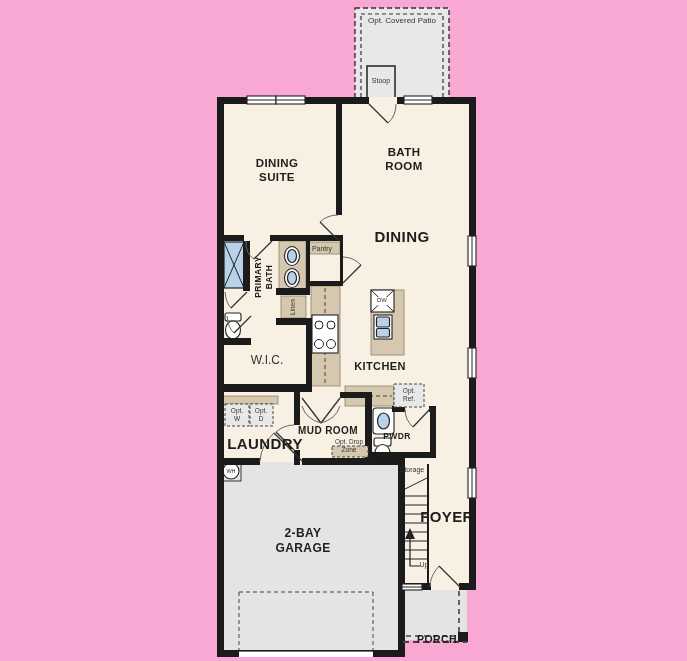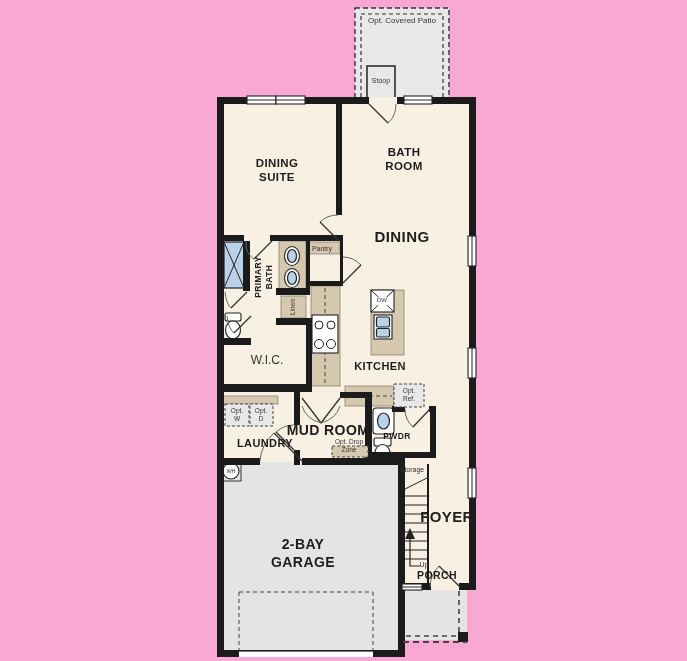--- a/index.html
+++ b/index.html
@@ -268,31 +268,31 @@
 <div class="lbl room" style="left:404px;top:159px;font-size:11.5px;">BATH
 ROOM</div>
 <div class="lbl room" style="left:402px;top:237px;font-size:15px;text-align:right;">DINING</div>
 <div class="lbl room" style="left:380px;top:367px;font-size:11px;">KITCHEN</div>
 <div class="lbl room vert" style="left:264px;top:277px;font-size:8.5px;">PRIMARY
 BATH</div>
 <div class="lbl small" style="left:322px;top:249px;font-size:7px;">Pantry</div>
 <div class="lbl small vert" style="left:293px;top:307px;font-size:6.5px;">Linen</div>
 <div class="lbl small" style="left:267px;top:360px;font-size:12px;">W.I.C.</div>
 <div class="lbl small" style="left:382px;top:301px;font-size:6px;background:#fff;padding:0 1px;">DW</div>
-<div class="lbl room" style="left:265px;top:444px;font-size:11px;">LAUNDRY</div>
+<div class="lbl room" style="left:265px;top:444px;font-size:15px;">LAUNDRY</div>
 <div class="lbl small" style="left:237px;top:415px;font-size:6.5px;">Opt.
 W</div>
 <div class="lbl small" style="left:261px;top:415px;font-size:6.5px;">Opt.
 D</div>
-<div class="lbl room" style="left:324px;top:431px;font-size:14px;padding-left:8px;">MUD ROOM</div>
+<div class="lbl room" style="left:324px;top:431px;font-size:10px;padding-left:8px;">MUD ROOM</div>
 <div class="lbl small" style="left:349px;top:446px;font-size:6.5px;">Opt. Drop
 Zone</div>
 <div class="lbl room" style="left:397px;top:436px;font-size:8.5px;">PWDR</div>
 <div class="lbl small" style="left:409px;top:395px;font-size:6.5px;">Opt.
 Ref.</div>
 <div class="lbl small" style="left:412px;top:470px;font-size:7px;">Storage</div>
 <div class="lbl room" style="left:447px;top:517px;font-size:15px;">FOYER</div>
 <div class="lbl small" style="left:424px;top:565px;font-size:7px;">Up</div>
-<div class="lbl room" style="left:303px;top:553px;font-size:14px;">2-BAY
+<div class="lbl room" style="left:303px;top:541px;font-size:12px;">2-BAY
 GARAGE</div>
-<div class="lbl room" style="left:429px;top:576px;font-size:10.5px;padding-left:16px;">PORCH</div>
+<div class="lbl room" style="left:429px;top:640px;font-size:10.5px;padding-left:16px;">PORCH</div>
 <div class="lbl small" style="left:231px;top:471px;font-size:5.5px;">WH</div>
 </div>
 
 </body></html>

